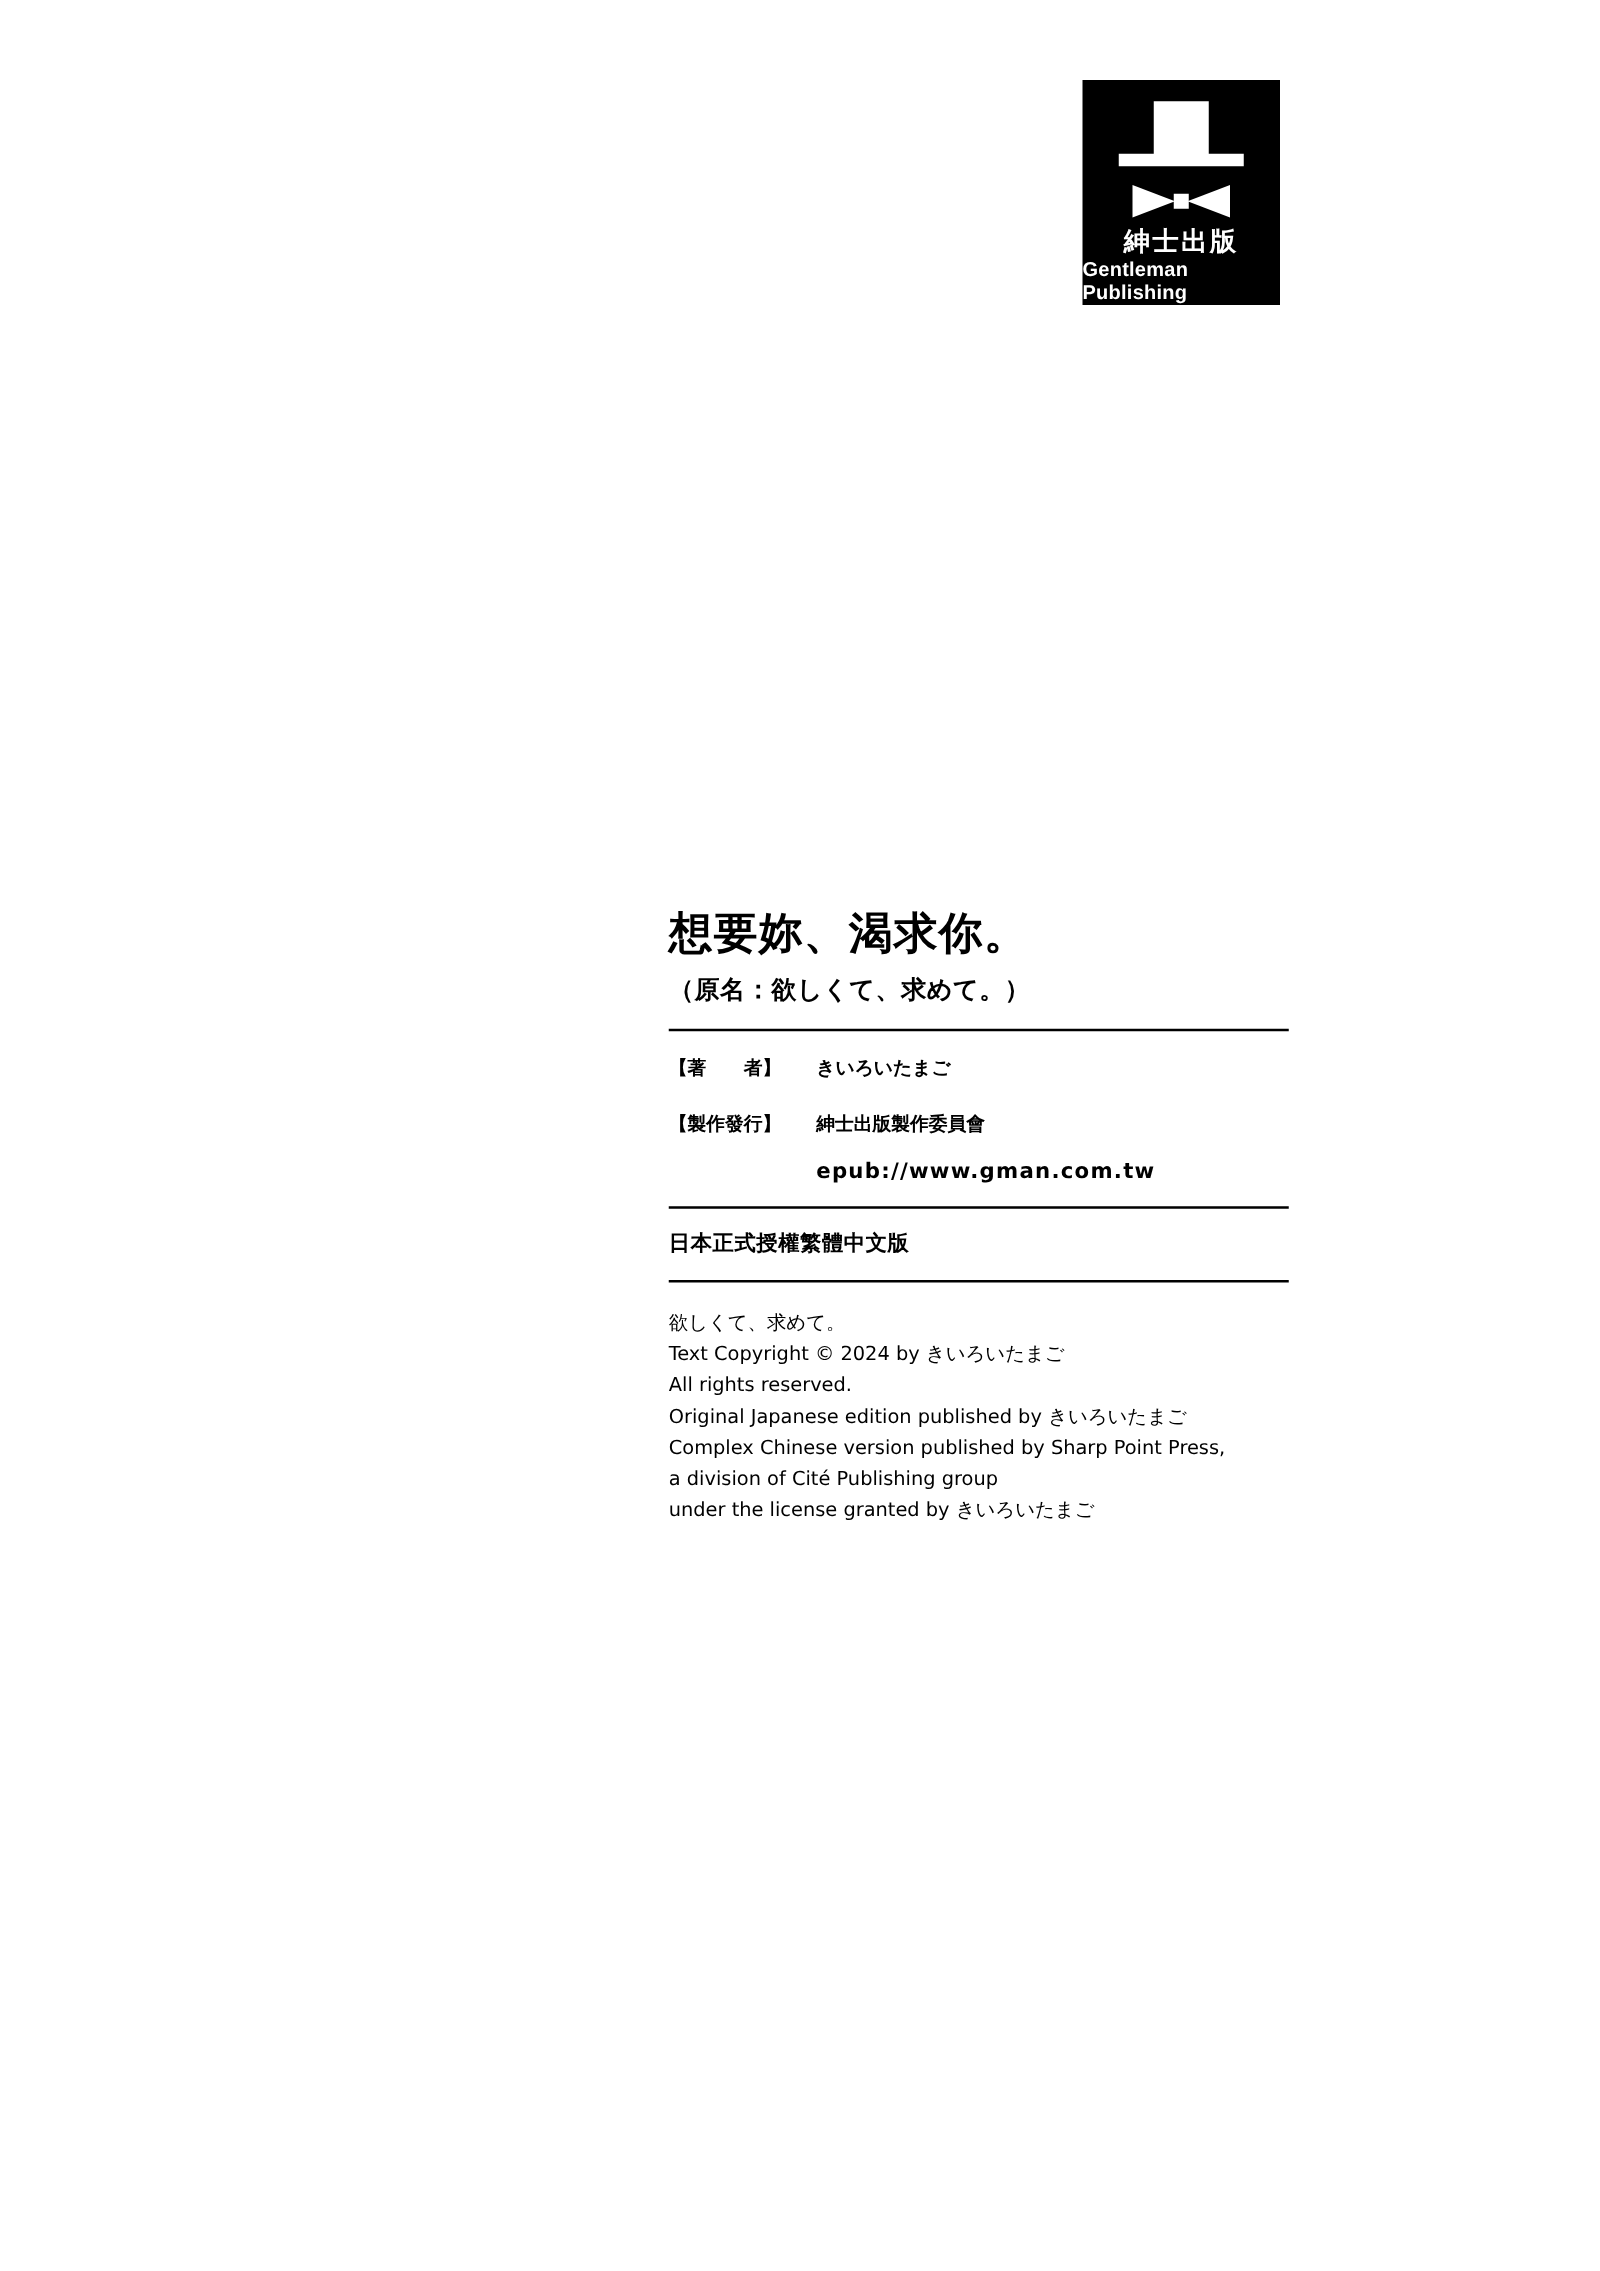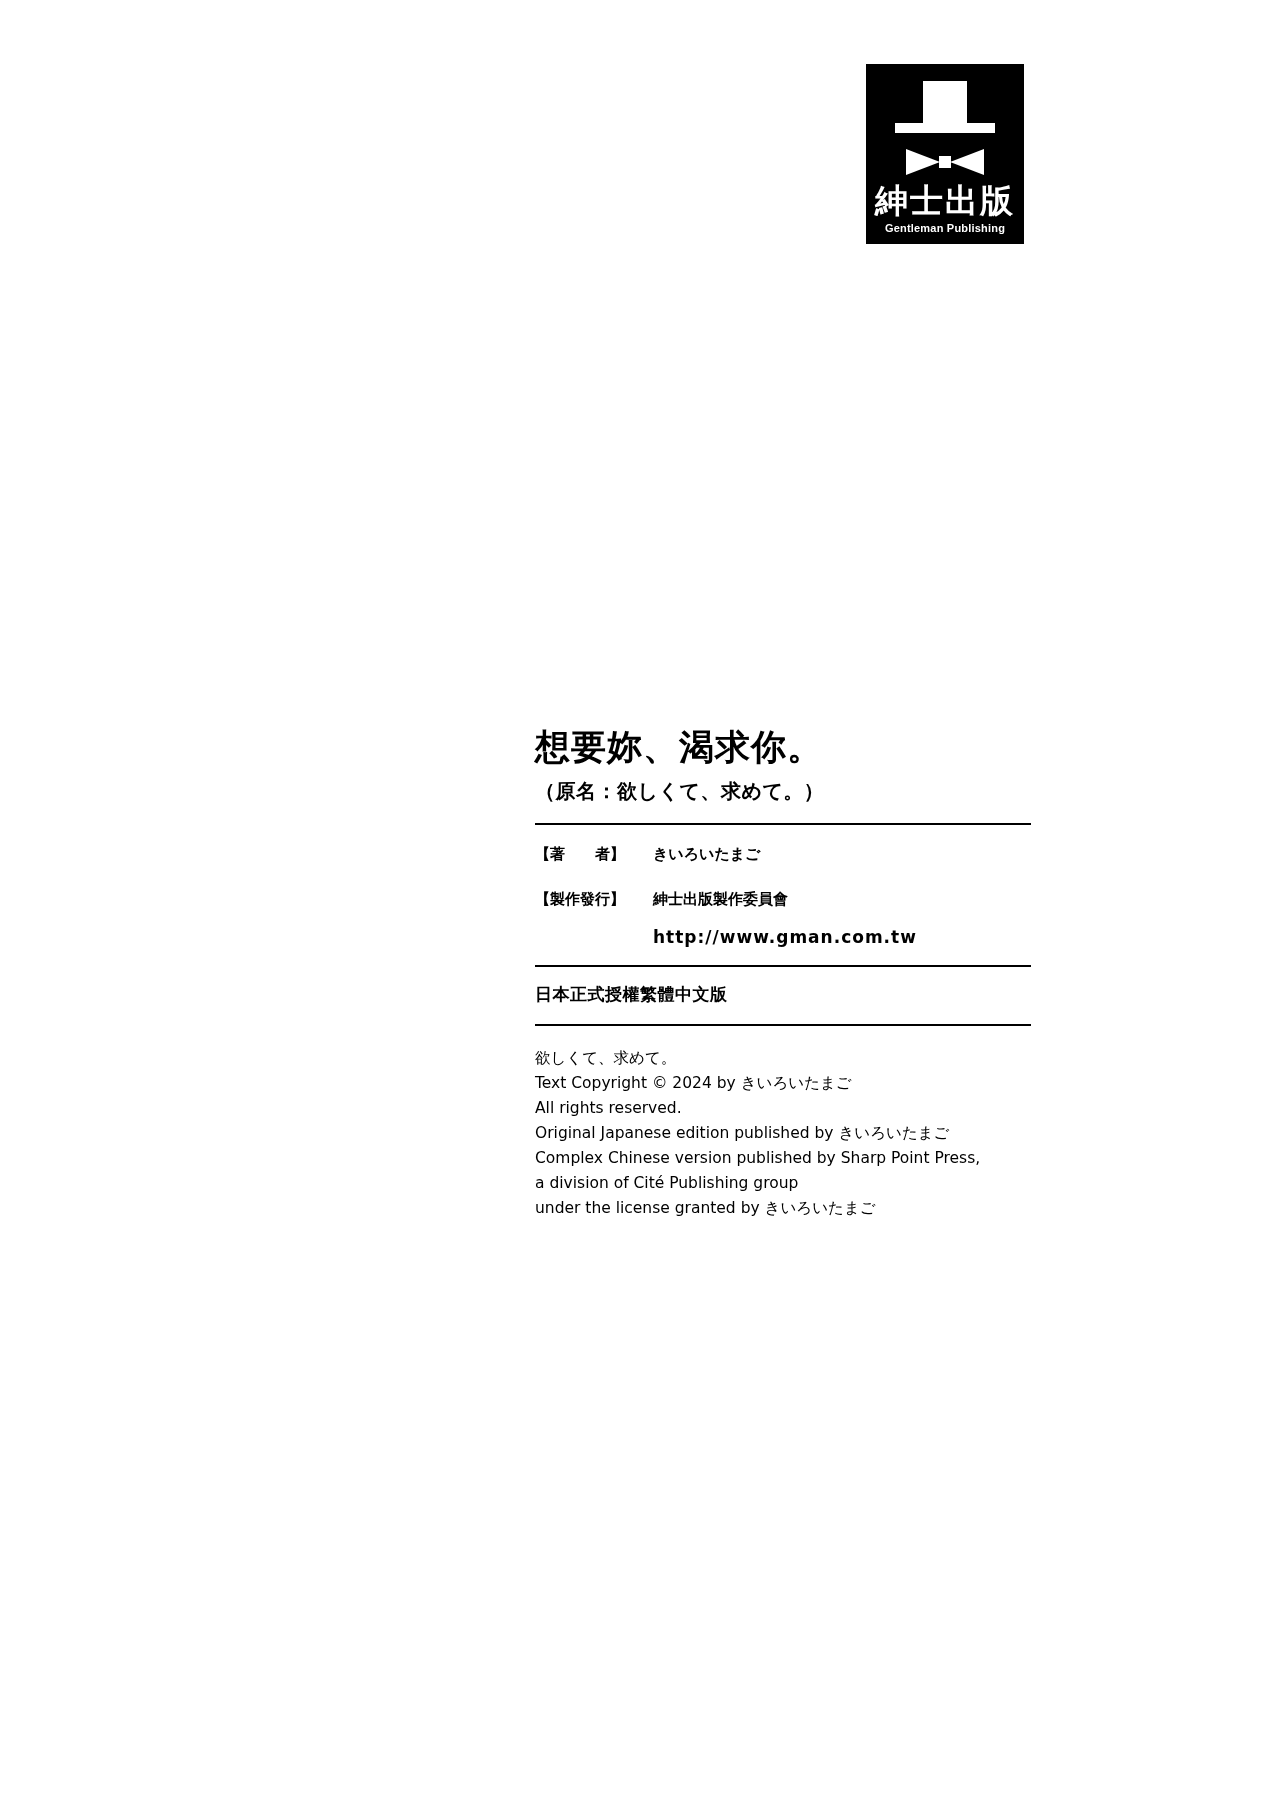--- a/index.html
+++ b/index.html
@@ -77,30 +77,30 @@
   .logo-bowtie .bw-knot {
     position: absolute;
     left: 33px;
     top: 7px;
     width: 12px;
     height: 12px;
     background: #ffffff;
   }
   .logo-name-cn {
     color: #ffffff;
-    font-size: 33px;
+    font-size: 21px;
     font-weight: bold;
     letter-spacing: 2px;
     margin-top: 8px;
     line-height: 1.1;
     font-family: "DejaVu Sans", "Liberation Sans", sans-serif;
   }
   .logo-name-en {
     color: #ffffff;
-    font-size: 11px;
+    font-size: 16px;
     font-weight: bold;
     letter-spacing: 0.2px;
     margin-top: 3px;
     font-family: "Liberation Sans", sans-serif;
   }
 
   
   .colophon {
     position: absolute;
     left: 535px;
@@ -220,21 +220,21 @@
       <span class="credit-label">【著　　者】</span>
       <span class="credit-value">きいろいたまご</span>
     </div>
 
 
     <div class="credit-row">
       <span class="credit-label">【製作發行】</span>
       <span class="credit-value">紳士出版製作委員會</span>
     </div>
 
-    <div class="credit-url">http://www.gman.com.tw</div>
+    <div class="credit-url">epub://www.gman.com.tw</div>
 
   </div>
 
   <hr class="rule thin">
 
   <div class="license-line">日本正式授權繁體中文版</div>
 
   <hr class="rule thin">
 
   <div class="copyright-block">

